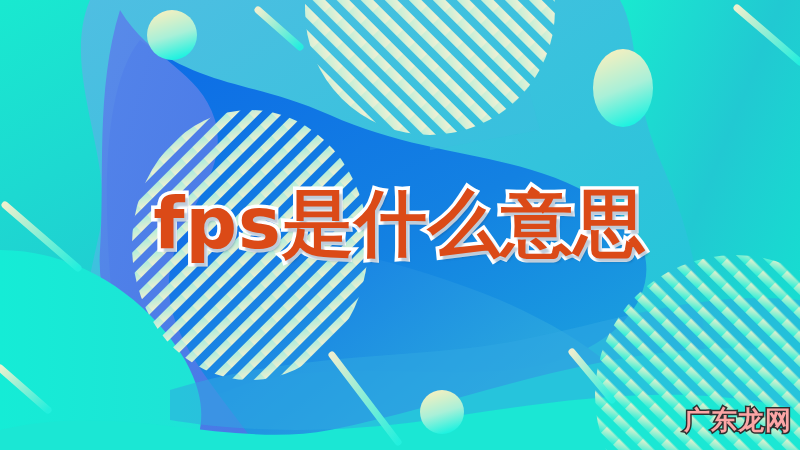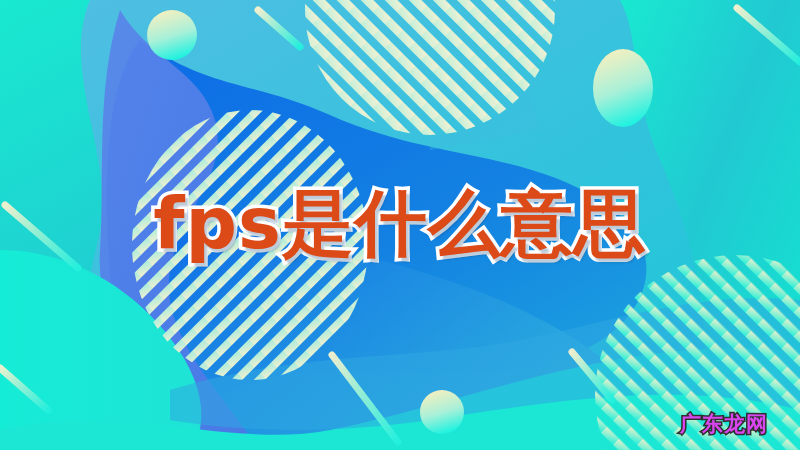--- a/index.html
+++ b/index.html
@@ -38,26 +38,26 @@
     -webkit-text-stroke: 7px #FFFFFF;
     paint-order: stroke fill;
     text-shadow: 3px 4px 2px rgba(20,70,120,0.28);
     white-space: nowrap;
     line-height: 1;
     margin: 0;
     transform: translateY(-2px);
   }
   #watermark {
     position: absolute;
-    right: 32px;
+    right: 8px;
     bottom: 12px;
     font-family: "DejaVu Sans", "Liberation Sans", sans-serif;
-    font-size: 21px;
+    font-size: 26px;
     font-weight: 700;
-    color: #d946ef;
+    color: #fca5a5;
     -webkit-text-stroke: 3px #2f2f2f;
     paint-order: stroke fill;
     letter-spacing: 1px;
     white-space: nowrap;
   }
 </style>
 </head>
 <body>
 
 <div id="poster">

